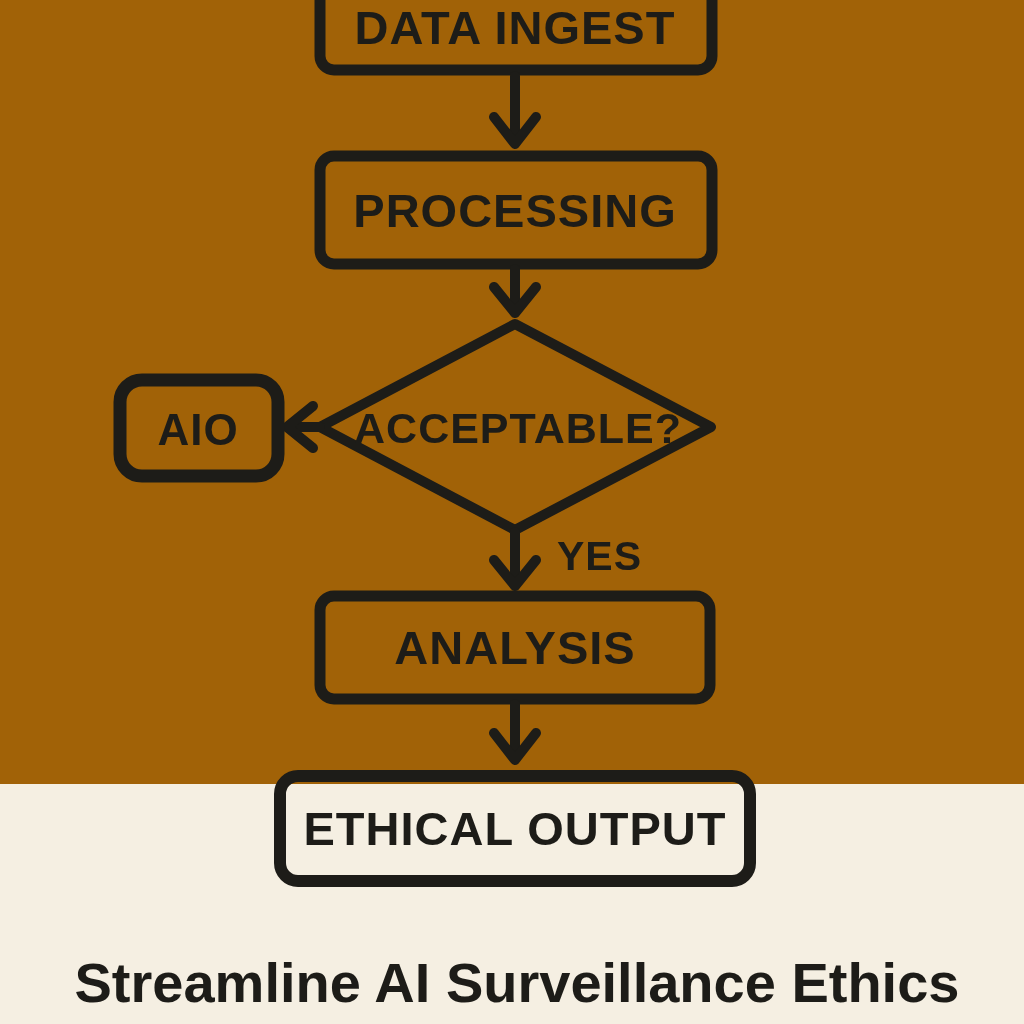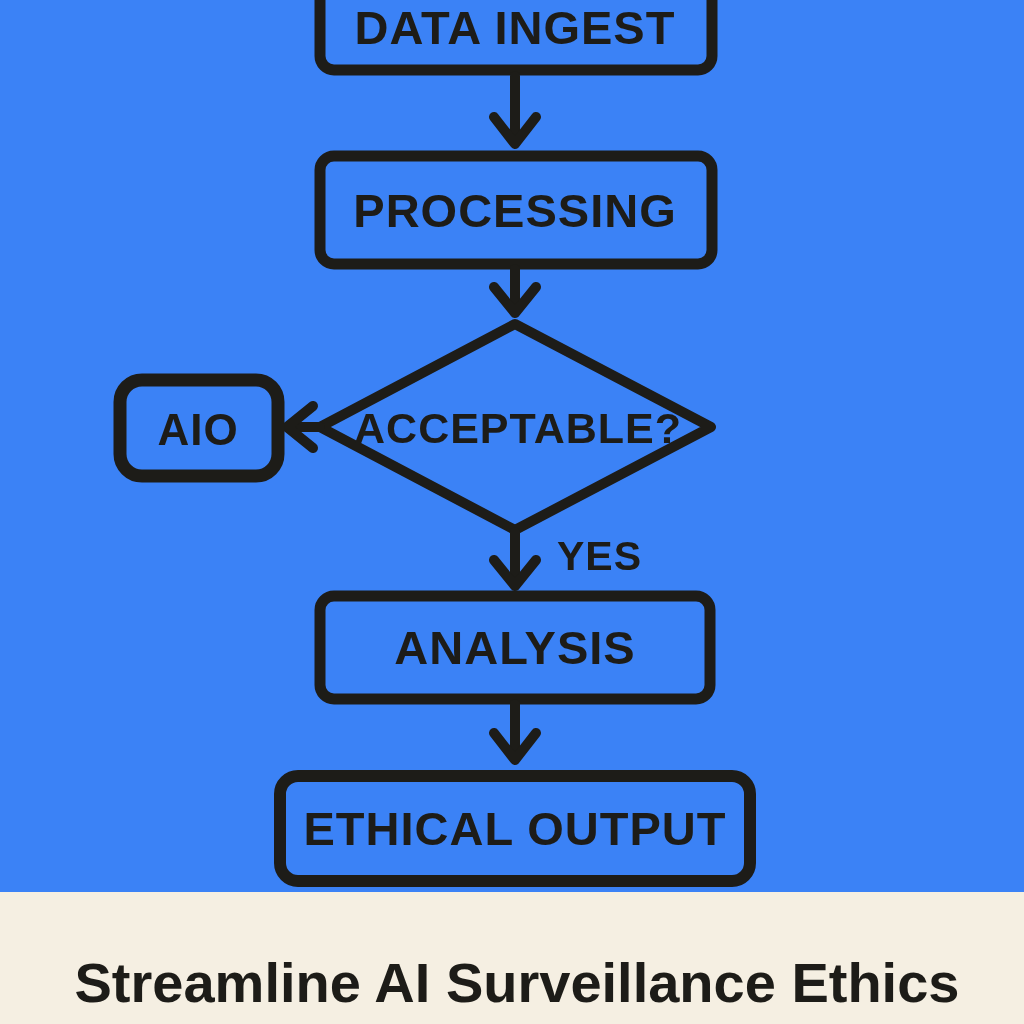--- a/index.html
+++ b/index.html
@@ -7,22 +7,22 @@
     padding: 0;
     width: 1024px;
     height: 1024px;
     overflow: hidden;
     background: #f5efe2;
     font-family: "Liberation Sans", sans-serif;
   }
   .stage {
     position: relative;
     width: 1024px;
-    height: 892px;
-    background: #3b82f6;
+    height: 784px;
+    background: #a16207;
   }
   svg { display: block; }
   .node-label {
     font-family: "Liberation Sans", "DejaVu Sans", sans-serif;
     font-weight: bold;
     fill: #1d1c18;
     letter-spacing: 1px;
   }
   .caption-text {
     font-family: "Liberation Sans", "DejaVu Sans", sans-serif;

